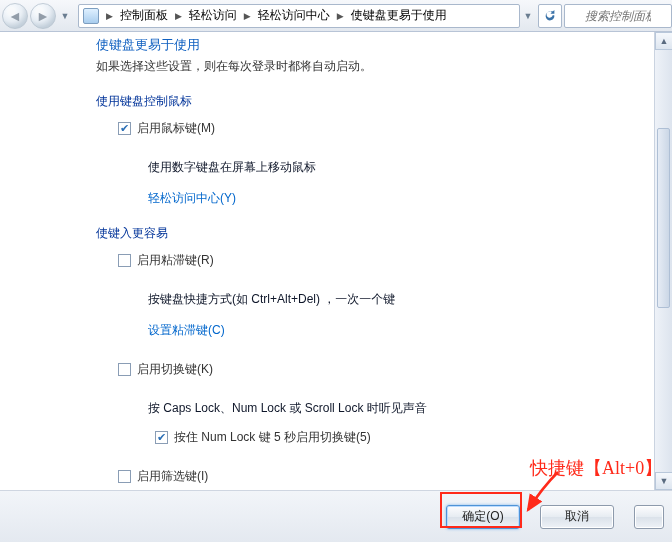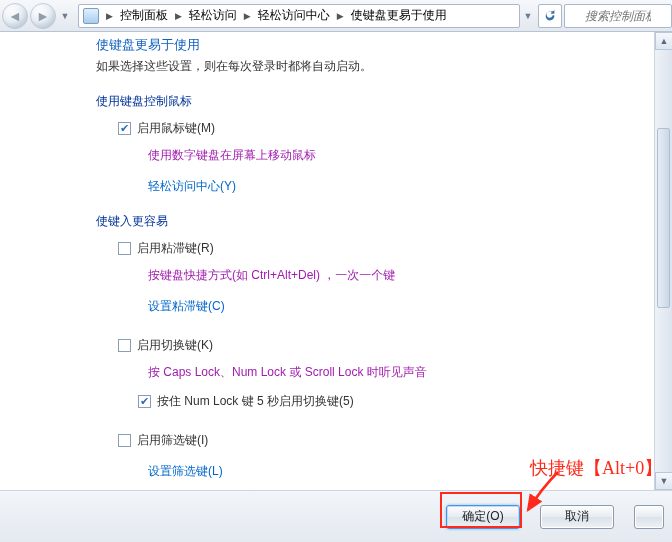--- a/index.html
+++ b/index.html
@@ -54,23 +54,23 @@
 
   h3.section { color:#003399; font-size:12px; font-weight:normal; margin-top:18px; margin-bottom:8px;
                margin-left:-8px;}
   .intro-title{ color:#1060c0;font-size:13px; margin-left:-8px;}
   .intro-sub { color:#333;margin-top:4px;margin-left:-8px;}
   .row { margin-left:14px; margin-top:10px; }
   .cb-row { display:flex;align-items:center;gap:6px; }
   .cb { width:13px;height:13px;border:1px solid #8a9db5;background:#fff;display:inline-flex;
         align-items:center;justify-content:center;font-size:11px;color:#2b6fb6;line-height:1;}
   .cb.checked::before{content:"✔";}
-  .desc { margin-left:30px;margin-top:10px;color:#a21caf;}
+  .desc { margin-left:30px;margin-top:22px;color:#0f172a;}
   a.link { color:#0066cc; text-decoration:none; display:inline-block; margin-left:30px;margin-top:14px;}
-  .sub{ margin-left:20px; margin-top:12px;}
+  .sub{ margin-left:37px; margin-top:12px;}
 
   
   .btnbar { position:absolute; left:0;right:0;bottom:0;height:52px;
             background:linear-gradient(#f2f5f9,#e4e9f0);border-top:1px solid #cfd6e1;
             display:flex;align-items:center;justify-content:flex-end;gap:20px;padding-right:8px;}
   .btn { min-width:74px;height:24px;padding:0 14px;font-size:12px;
          border:1px solid #8d9aac;border-radius:3px;
          background:linear-gradient(#fdfdfe,#e7ecf2 48%,#dbe2ea 52%,#eef2f7);
          color:#222;display:flex;align-items:center;justify-content:center;box-shadow:0 0 0 1px #fff inset;}
   .btn.default{ border-color:#4f93d6; box-shadow:0 0 0 1px #bcdcff inset,0 0 3px #7fb7ec;}

